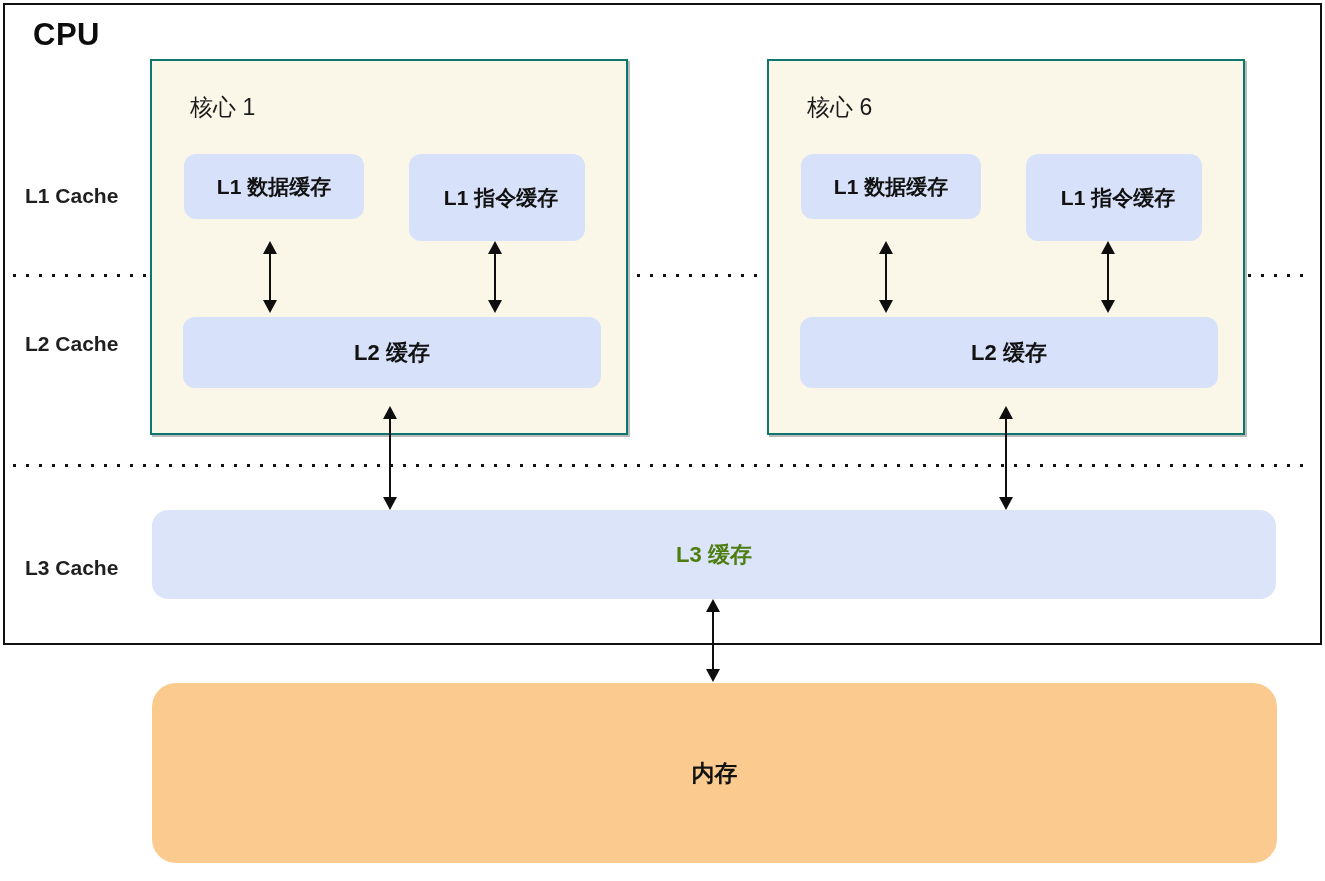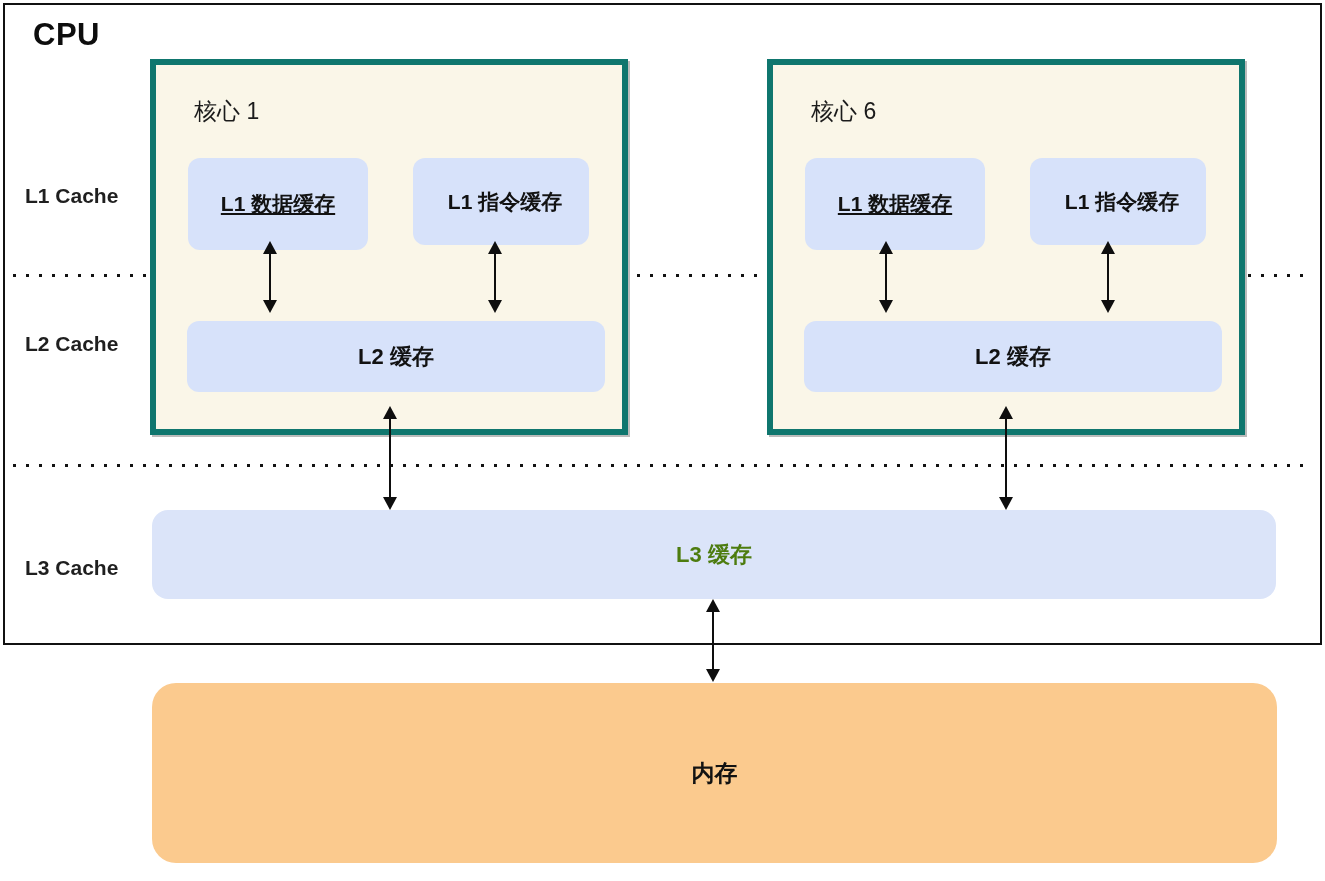--- a/index.html
+++ b/index.html
@@ -39,38 +39,38 @@
   .dotted {
     position:absolute;
     left:13px; width:1300px; height:3px;
     background:repeating-linear-gradient(to right,#121212 0 3px,transparent 3px 13px);
   }
   
   .core {
     position:absolute;
     top:59px; width:478px; height:376px;
     background:#faf6e8;
-    border:6px solid #0f766e;
+    border:2px solid #0f766e;
     box-shadow:2px 2px 0 rgba(60,60,60,.35);
   }
   .core-title {
     position:absolute;
     left:38px; top:31px;
     font-size:23px; color:#1b1b1b;
     white-space:nowrap;
   }
   .cache-box {
     position:absolute;
     background:#d7e2fa;
     border-radius:12px;
     display:flex; align-items:center; justify-content:center;
     font-weight:700; font-size:21px; color:#121212;
     white-space:nowrap;
   }
-  .l1d { left:32px; top:93px; width:180px; height:92px;text-decoration:underline; }
+  .l1d { left:32px; top:93px; width:180px; height:65px; }
   .l1i { left:257px; top:93px; width:176px; height:87px;padding-left:8px; }
   .l2  { left:31px; top:256px; width:418px; height:71px; font-size:22px; }
   
   .l3-box {
     position:absolute;
     left:152px; top:510px; width:1124px; height:89px;
     background:#dbe4f9;
     border-radius:16px;
     display:flex; align-items:center; justify-content:center;
     font-weight:700; font-size:22px; color:#4d7c0f;

